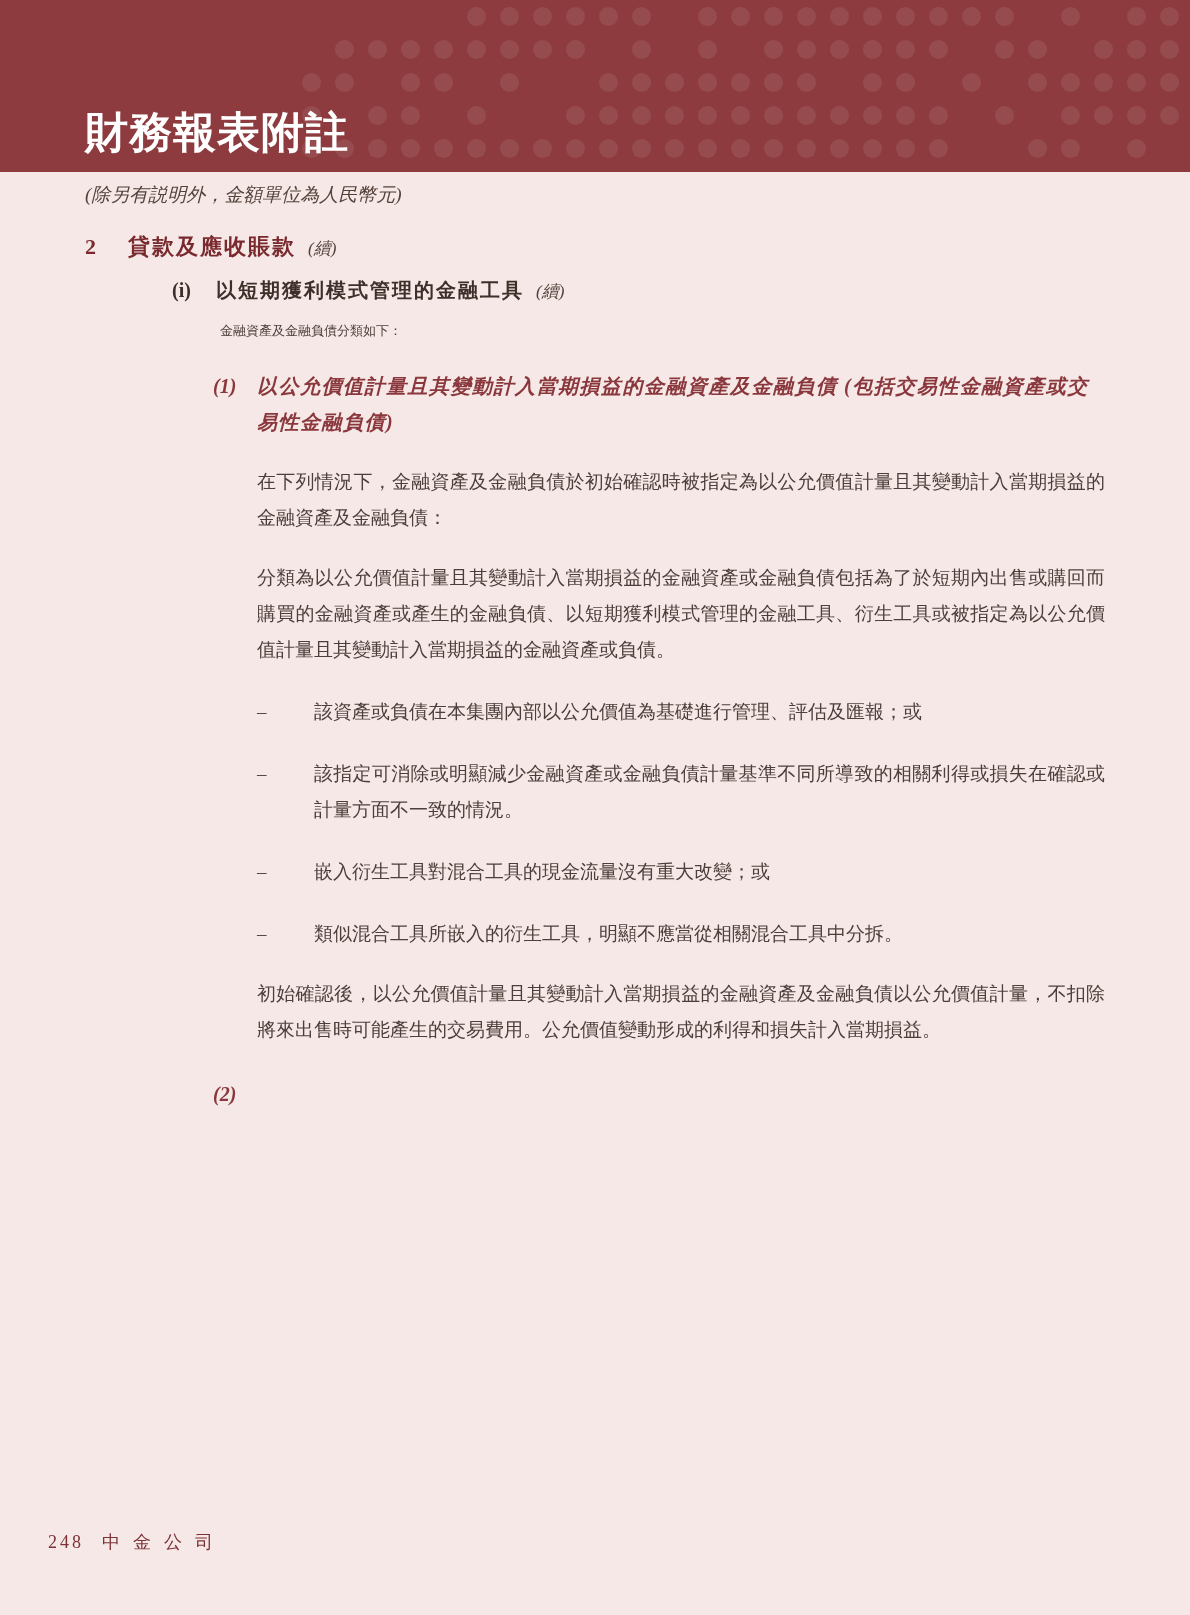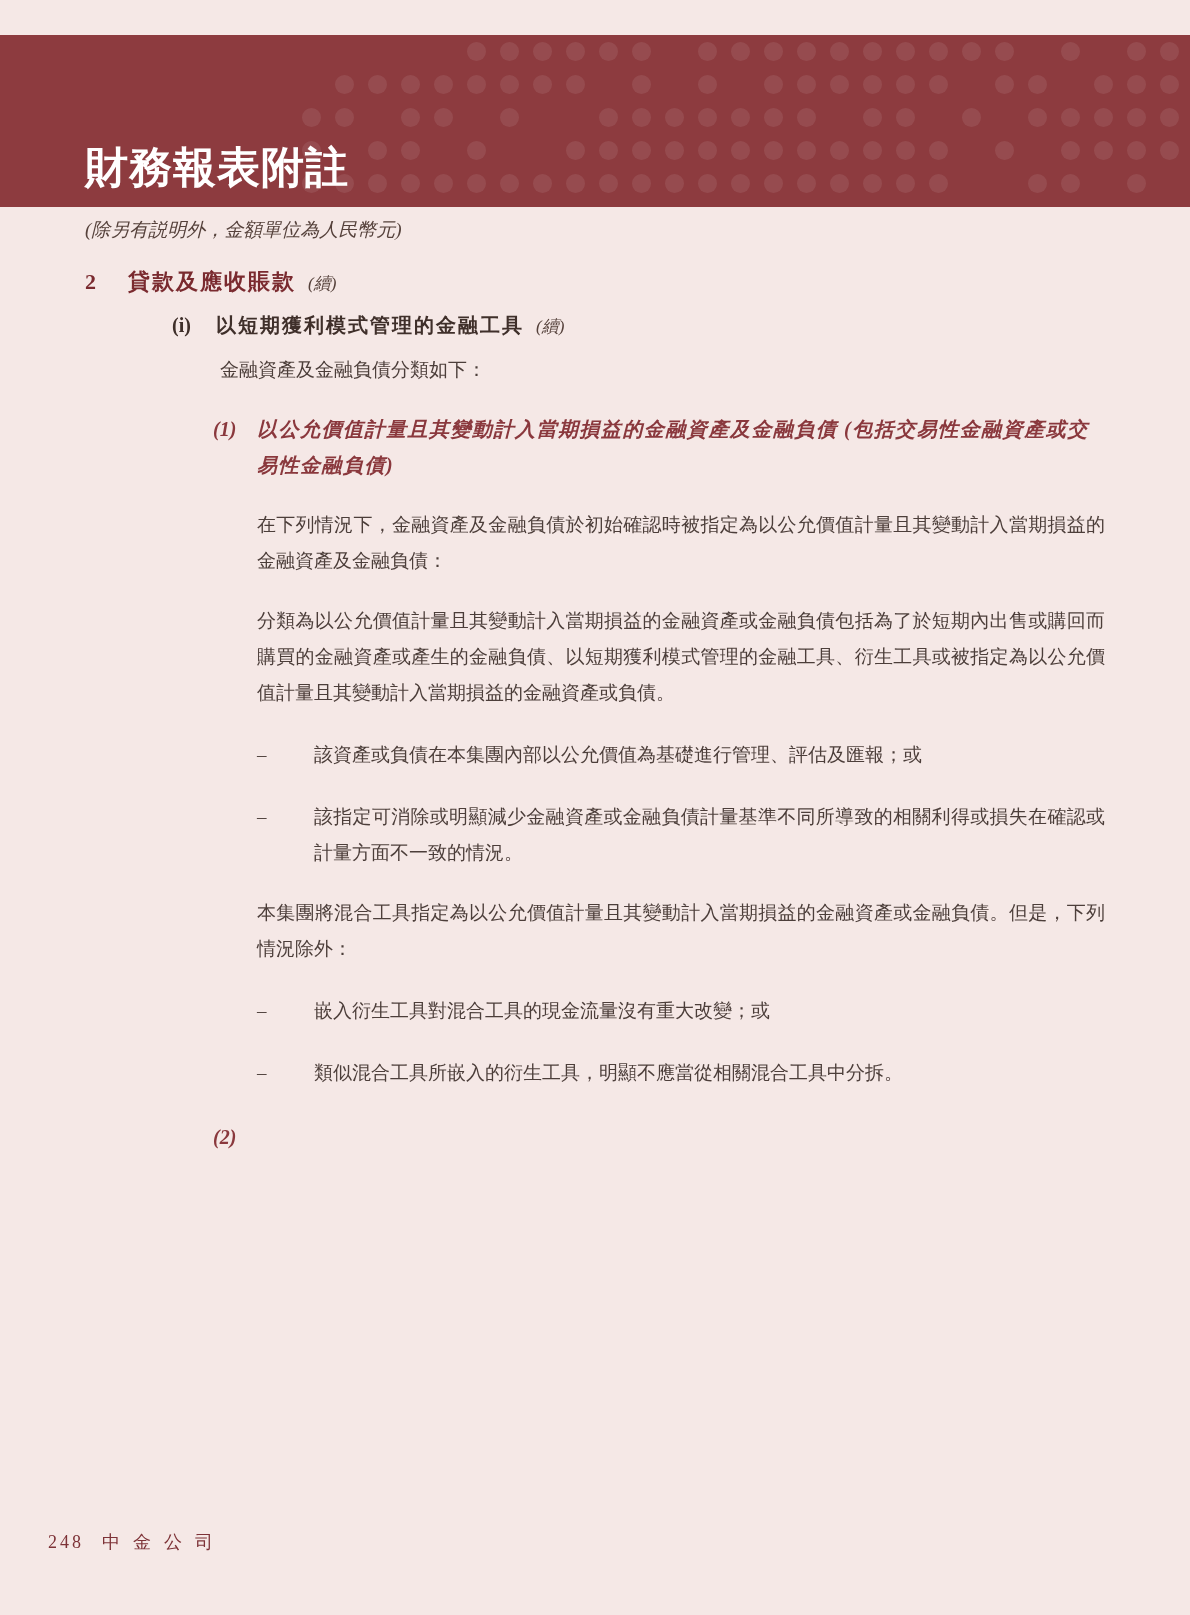--- a/index.html
+++ b/index.html
@@ -12,21 +12,20 @@
     font-family:"Liberation Serif","DejaVu Serif",serif;
     color:var(--body-text, #4c3e3a);
     overflow:hidden;
   }
   
   .banner {
     position:relative;
     height:172px;
     background:var(--banner-bg, #8d3b3f);
     overflow:hidden;
-    margin-top:35px;
   }
   .dots { position:absolute; inset:0; }
   .dot {
     position:absolute;
     width:19px; height:19px;
     border-radius:50%;
     background:rgba(255,255,255,0.085);
   }
   .banner-title {
     position:absolute;
@@ -53,21 +52,21 @@
     font-style:italic; font-weight:normal;
     font-size:17px; color:var(--subtitle-color,#55413b);
     margin-left:12px; letter-spacing:0;
   }
   .frow { margin:16px 0 0 131px; font-size:21px; font-weight:bold; color:#3f2f2a; }
   .flabel { display:inline-block; width:32px; }
   .ftitle { letter-spacing:2px; }
   .irow { margin:15px 0 0 172px; font-size:20px; font-weight:bold; color:#3f2f2a; }
   .ilabel { display:inline-block; width:44px; }
   .ititle { letter-spacing:2px; }
-  .intro { margin:18px 0 0 220px; font-size:19px; }
+  .intro { margin:18px 0 0 220px; font-size:13px; }
   
   .items { margin-left:213px; width:900px; }
   .item { display:flex; margin-top:28px; }
   .item-label {
     flex:none; width:44px;
     font-style:italic; font-weight:bold;
     font-size:20px; line-height:36px;
     color:var(--item-heading,#8a383d);
   }
   .item-body { width:848px; }
@@ -251,29 +250,29 @@
           <p class="para">在下列情況下，金融資產及金融負債於初始確認時被指定為以公允價值計量且其變動計入當期損益的金融資產及金融負債：</p>
           <p class="para">分類為以公允價值計量且其變動計入當期損益的金融資產或金融負債包括為了於短期內出售或購回而購買的金融資產或產生的金融負債、以短期獲利模式管理的金融工具、衍生工具或被指定為以公允價值計量且其變動計入當期損益的金融資產或負債。</p>
           <div class="bullet">
             <span class="bullet-dash">–</span>
             <span class="bullet-text">該資產或負債在本集團內部以公允價值為基礎進行管理、評估及匯報；或</span>
           </div>
           <div class="bullet">
             <span class="bullet-dash">–</span>
             <span class="bullet-text">該指定可消除或明顯減少金融資產或金融負債計量基準不同所導致的相關利得或損失在確認或計量方面不一致的情況。</span>
           </div>
-          <p class="para">本集團將混合工具指定為以公允價值計量且其變動計入當期損益的金融資產或金融負債。但是，下列情況除外：</p>
           <div class="bullet">
             <span class="bullet-dash">–</span>
             <span class="bullet-text">嵌入衍生工具對混合工具的現金流量沒有重大改變；或</span>
           </div>
           <div class="bullet">
             <span class="bullet-dash">–</span>
             <span class="bullet-text">類似混合工具所嵌入的衍生工具，明顯不應當從相關混合工具中分拆。</span>
           </div>
+          <p class="para">初始確認後，以公允價值計量且其變動計入當期損益的金融資產及金融負債以公允價值計量，不扣除將來出售時可能產生的交易費用。公允價值變動形成的利得和損失計入當期損益。</p>
         </div>
       </div>
       <div class="item">
         <div class="item-label">(2)</div>
         <div class="item-body">
         </div>
       </div>
     </div>
 
   <footer class="footer">

